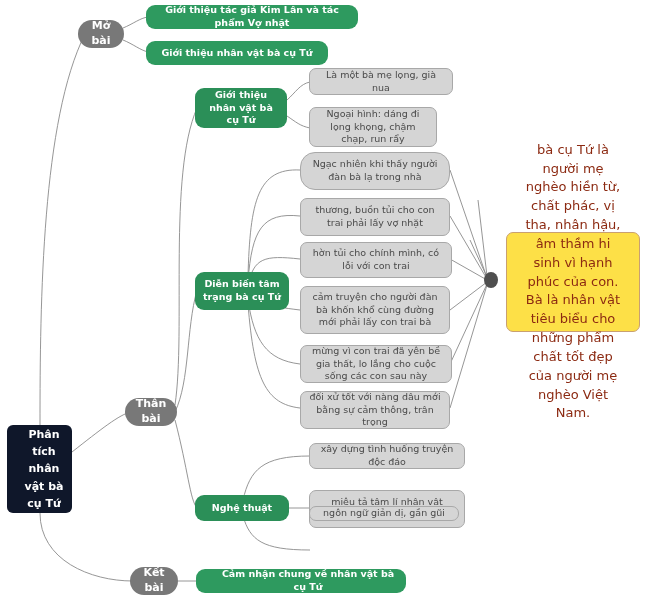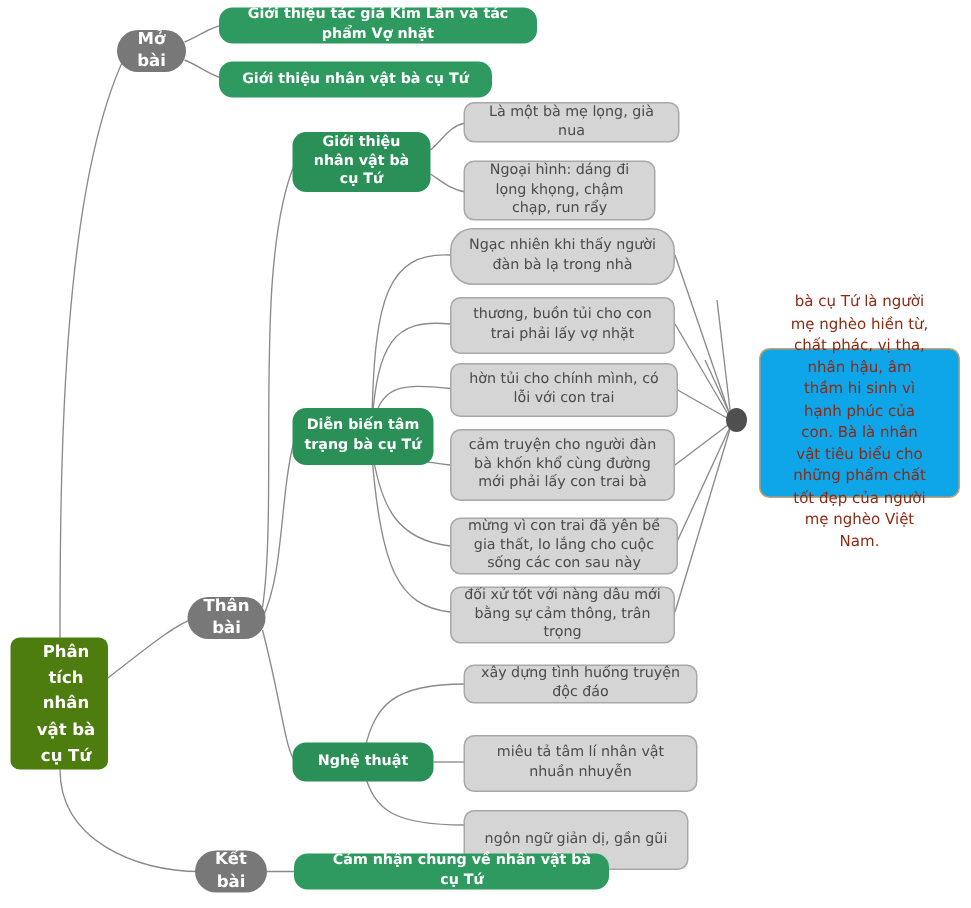--- a/index.html
+++ b/index.html
@@ -30,21 +30,21 @@
     box-sizing: border-box;
     display: flex;
     align-items: center;
     justify-content: center;
     text-align: center;
     line-height: 1.32;
     border-radius: 7px;
     padding: 3px 7px;
   }
   .node-root {
-    background: #4d7c0f;
+    background: #0f172a;
     color: #ffffff;
     font-weight: bold;
     font-size: 11px;
     border-radius: 6px;
     line-height: 1.55;
     padding-left: 16px;
   }
   .node-l1 {
     background: #787878;
     color: #ffffff;
@@ -63,23 +63,23 @@
     background: #2b8f58;
   }
   .node-gray {
     background: #d5d5d5;
     color: #4a4a4a;
     font-size: 9.5px;
     border: 1px solid #a8a8a8;
     border-radius: 7px;
   }
   .node-summary {
-    background: #0ea5e9;
+    background: #fde047;
     color: #8c2a12;
-    font-size: 10px;
+    font-size: 13px;
     border: 1px solid #c9a070;
     border-radius: 7px;
     line-height: 1.45;
     padding: 5px 18px;
   }
   .hub {
     position: absolute;
     background: #4f4f4f;
     border-radius: 50%;
   }
@@ -165,19 +165,19 @@
   <div class="node node-gray" style="left:300px; top:286px; width:150px; height:48px;">cảm truyện cho người đàn bà khốn khổ cùng đường mới phải lấy con trai bà</div>
 
   <div class="node node-gray" style="left:300px; top:345px; width:152px; height:38px;">mừng vì con trai đã yên bề gia thất, lo lắng cho cuộc sống các con sau này</div>
 
   <div class="node node-gray" style="left:300px; top:391px; width:150px; height:38px;">đối xử tốt với nàng dâu mới bằng sự cảm thông, trân trọng</div>
 
   <div class="node node-gray" style="left:309px; top:443px; width:156px; height:26px;">xây dựng tình huống truyện độc đáo</div>
 
   <div class="node node-gray" style="left:309px; top:490px; width:156px; height:38px;">miêu tả tâm lí nhân vật nhuần nhuyễn</div>
 
-  <div class="node node-gray" style="left:309px; top:540px; width:150px; height:40px;">ngôn ngữ giản dị, gần gũi</div>
+  <div class="node node-gray" style="left:309px; top:506px; width:150px; height:15px;">ngôn ngữ giản dị, gần gũi</div>
 
   <div class="node node-green" style="left:196px; top:569px; width:210px; height:24px;padding-left:21px;">Cảm nhận chung về nhân vật bà cụ Tứ</div>
 
   <div class="node node-summary" style="left:506px; top:232px; width:134px; height:100px;">bà cụ Tứ là người mẹ nghèo hiền từ, chất phác, vị tha, nhân hậu, âm thầm hi sinh vì hạnh phúc của con. Bà là nhân vật tiêu biểu cho những phẩm chất tốt đẹp của người mẹ nghèo Việt Nam.</div>
 
 </div>
 
 </body></html>

